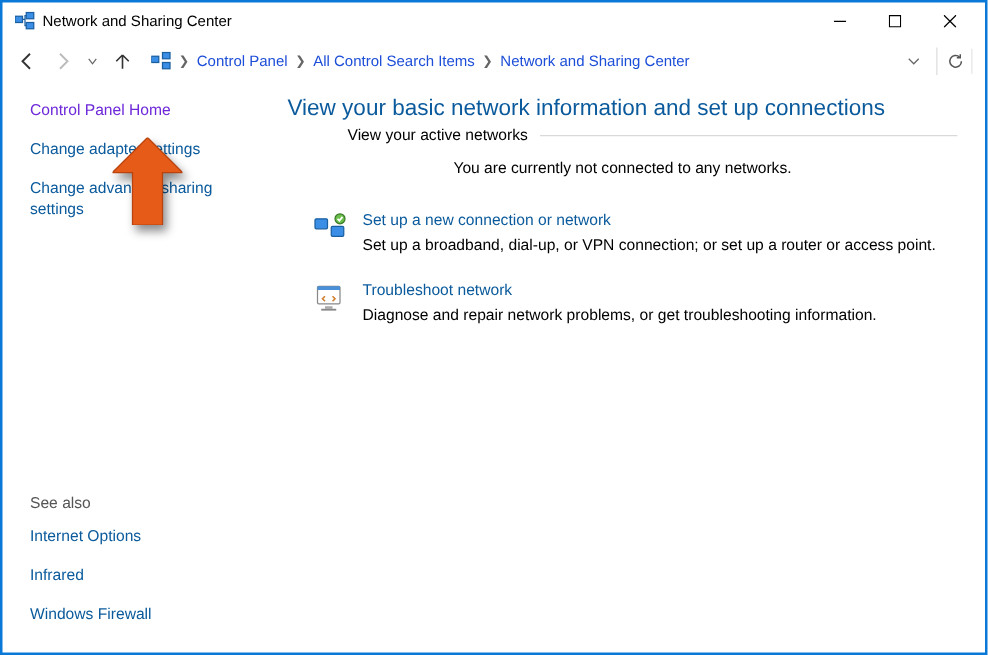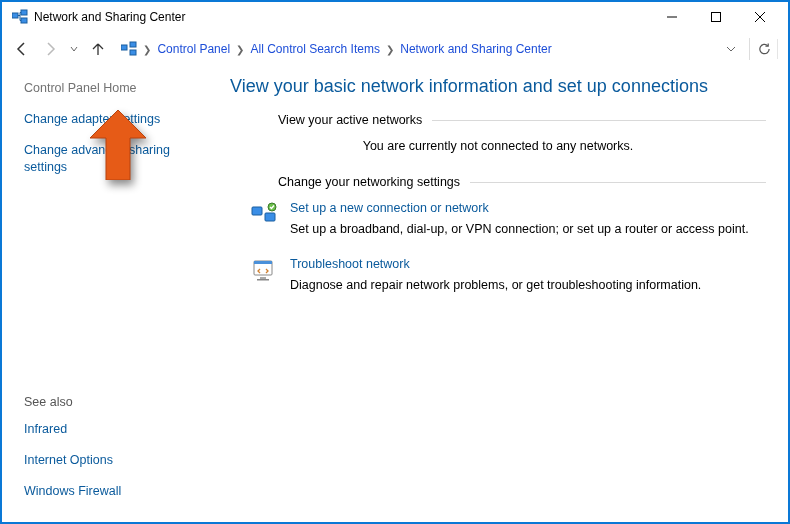--- a/index.html
+++ b/index.html
@@ -26,26 +26,26 @@
   .search-box { width: 180px; height: 24px; border: 1px solid transparent; display: flex; align-items: center; padding: 0 6px; font-size: 12px; color: #777; position:relative;}
   .search-box input { border: none; outline: none; width: 100%; font-size: 12px; color:#555; }
   .search-box input::placeholder { color: #777; }
   .search-box .mag { position:absolute; right:6px; color:#888; font-size:13px; }
   .divider-v { width:1px; height:20px; background:#e5e5e5; margin:0 2px;}
 
   
   .body-wrap { display: flex; height: calc(524px - 30px - 34px - 4px); }
   .sidebar { width: 200px; padding: 14px 8px 8px 22px; display: flex; flex-direction: column; font-size: 12.5px; }
   .sidebar a { color: #0a5a9c; text-decoration: none; display: block; margin-bottom: 14px; cursor: pointer; line-height:1.35;}
-  .sidebar a.home { color:#737373; }
+  .sidebar a.home { color:#6d28d9; }
   .see-also-header { color:#555; font-size:12.5px; margin-bottom:12px; }
   .sidebar .spacer { flex: 1; }
 
   .main { flex: 1; padding: 10px 22px 0 28px; position:relative; }
-  .page-title { color: #0a5a9c; font-size: 18px; font-weight:400; margin-bottom: 16px; }
+  .page-title { color: #0a5a9c; font-size: 18px; font-weight:400; margin-bottom: 4px; }
   .section-row { display:flex; align-items:center; margin-bottom: 6px; margin-left: 48px;}
   .section-label { font-size: 12.5px; color:#000; white-space:nowrap; padding-right:10px;}
   .section-line { flex:1; height:1px; background:#d9d9d9; }
   .section-msg { font-size:12.5px; color:#000; text-align:center; padding: 6px 0 22px; }
 
   .opt { display:flex; padding: 6px 0 14px 20px; }
   .opt .ico { width: 28px; height: 28px; margin-right: 12px; flex-shrink:0; }
   .opt .txt .link { color:#0a5a9c; font-size:12.5px; cursor:pointer; display:block; margin-bottom:4px;}
   .opt .txt .desc { color:#000; font-size:12.5px; }
 
@@ -144,38 +144,34 @@
 
 </div>
 
 <div class="body-wrap">
   <div class="sidebar">
     <a class="home">Control Panel Home</a>
     <a>Change adapter settings</a>
     <a>Change advanced sharing settings</a>
     <div class="spacer"></div>
     <div class="see-also-header">See also</div>
+    <a>Internet Options</a>
     <a>Infrared</a>
-    <a>Internet Options</a>
     <a>Windows Firewall</a>
   </div>
 
   <div class="main">
     <div class="page-title">View your basic network information and set up connections</div>
 
     <div class="section-row">
       <div class="section-label">View your active networks</div>
       <div class="section-line"></div>
     </div>
     <div class="section-msg">You are currently not connected to any networks.</div>
 
-    <div class="section-row">
-      <div class="section-label">Change your networking settings</div>
-      <div class="section-line"></div>
-    </div>
 
     <div class="opt">
       <span class="ico">
         <svg viewBox="0 0 28 28">
             <rect x="2" y="6" width="10" height="8" rx="1" fill="#3a8ee6" stroke="#1a5fa0"></rect>
             <rect x="15" y="12" width="10" height="8" rx="1" fill="#3a8ee6" stroke="#1a5fa0"></rect>
             <circle cx="22" cy="6" r="4" fill="#6dbf4b" stroke="#3a7a2a"></circle>
             <path d="M20 6 L21.5 7.5 L24 4.5" stroke="#fff" fill="none" stroke-width="1.4"></path>
           </svg>
       </span>

